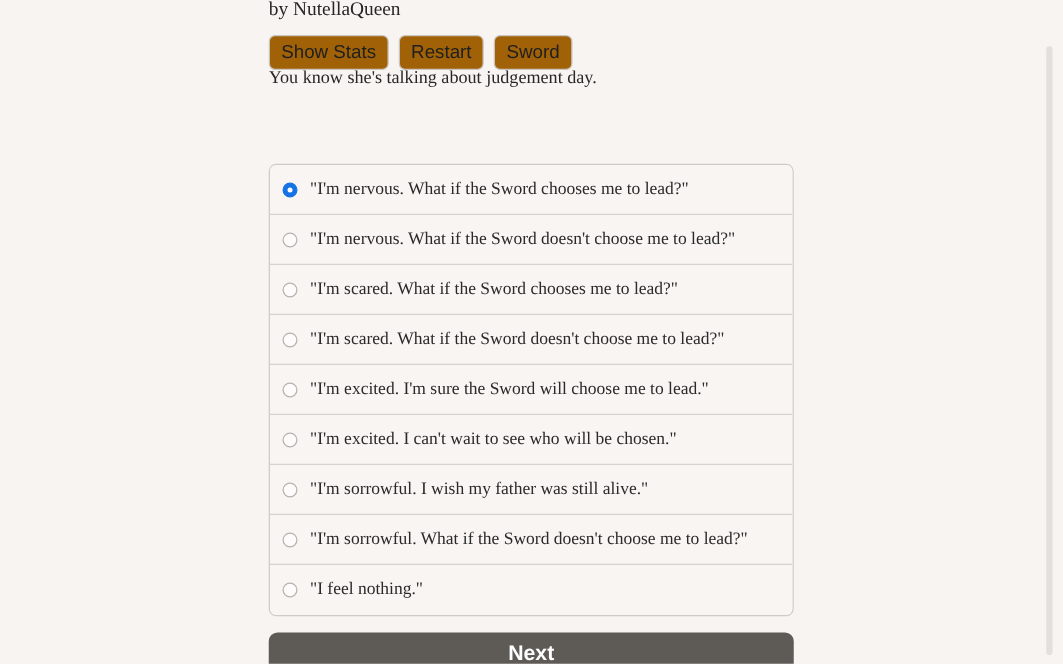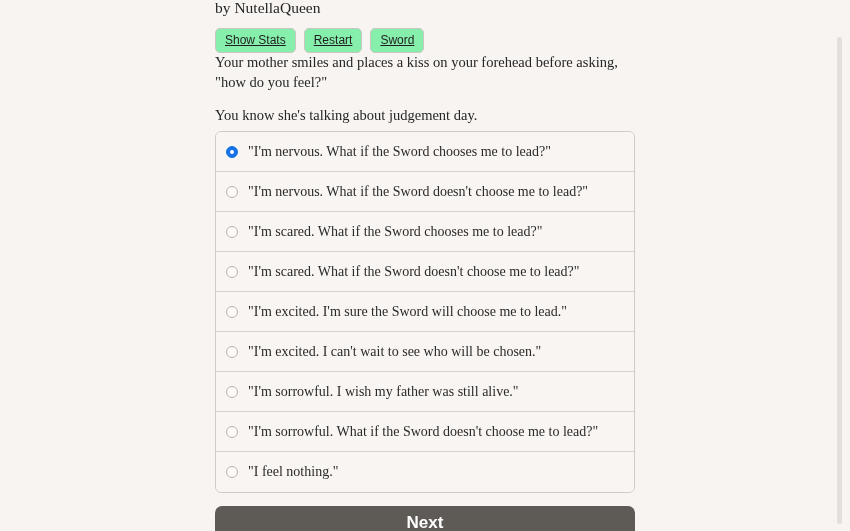--- a/index.html
+++ b/index.html
@@ -43,30 +43,29 @@
   #toolbar {
     position: absolute;
     left: 0;
     top: 28px;
     display: flex;
     gap: 8px;
     align-items: center;
   }
   .tool-btn {
     font-family: "Liberation Sans", "DejaVu Sans", sans-serif;
-    font-size: 12px;
+    font-size: 15px;
     line-height: 1;
     color: #1f1f1f;
-    background: #86efac;
+    background: #a16207;
     border: 1px solid #c9c6c2;
     border-radius: 5px;
     padding: 5px 9px 6px 9px;
     cursor: pointer;
     white-space: nowrap;
-    text-decoration: underline;
   }
 
   
   #narrative {
     position: absolute;
     left: 0;
     top: 53px;
     width: 405px;
   }
   .para {
@@ -179,21 +178,20 @@
 
   <div id="byline">by NutellaQueen</div>
 
   <div id="toolbar">
     <button class="tool-btn">Show Stats</button>
     <button class="tool-btn">Restart</button>
     <button class="tool-btn">Sword</button>
   </div>
 
   <div id="narrative">
-    <p class="para">Your mother smiles and places a kiss on your forehead before asking, "how do you feel?"</p>
     <p class="para">You know she's talking about judgement day.</p>
   </div>
 
   <div id="choice-list">
     <div class="choice-row">
       <span class="radio checked"></span>
       <span class="choice-label">"I'm nervous. What if the Sword chooses me to lead?"</span>
     </div>
     <div class="choice-row">
       <span class="radio"></span>

